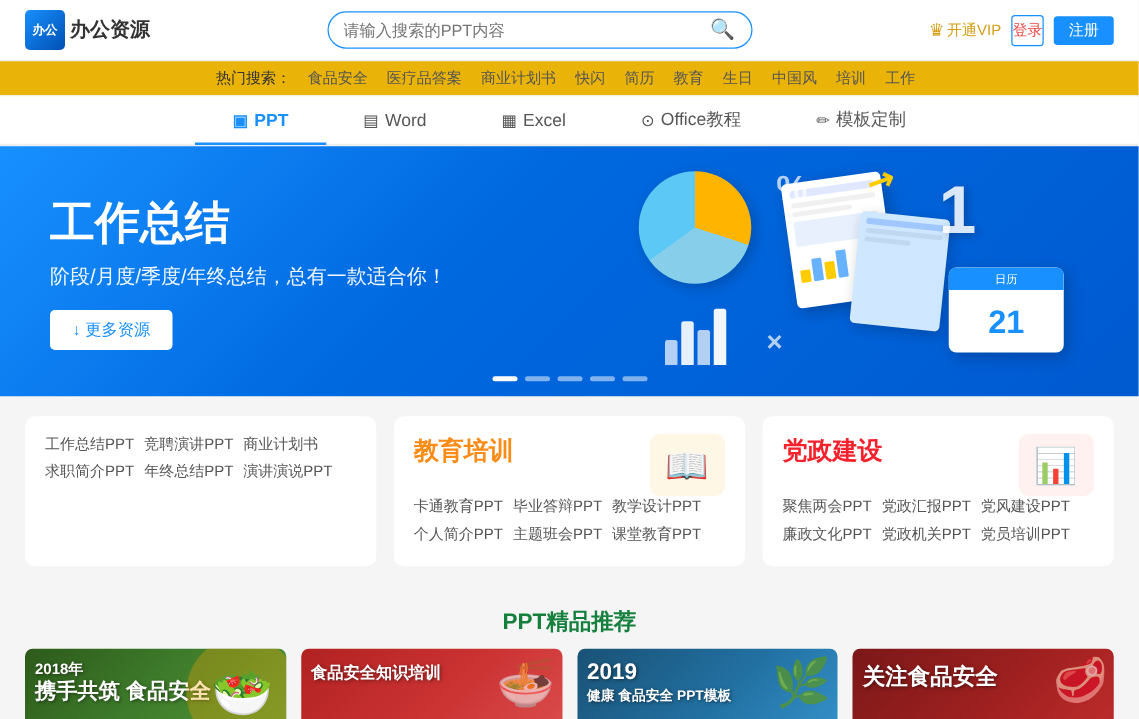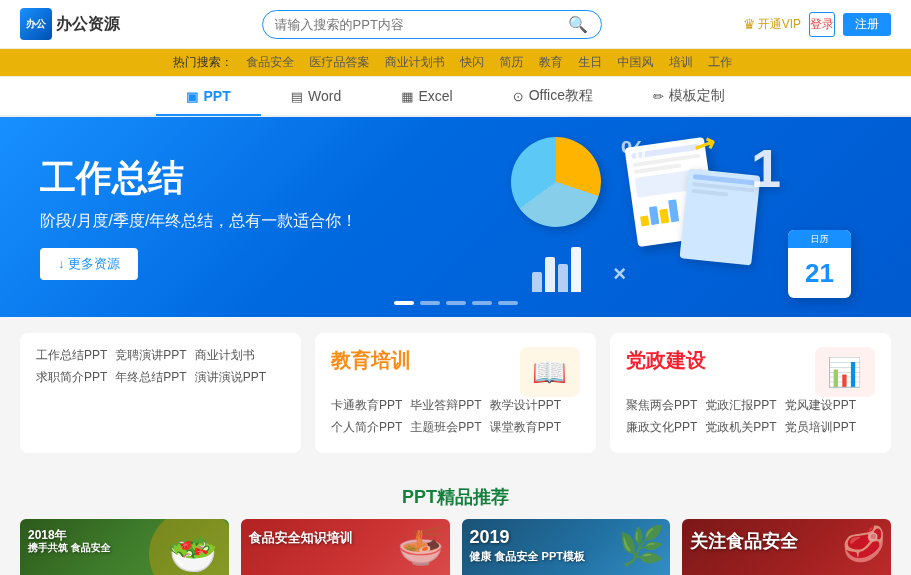--- a/index.html
+++ b/index.html
@@ -147,21 +147,21 @@
     <div style="position:absolute; right:155px; top:55px; width:72px; height:90px; background:#d0e8ff; border-radius:4px; transform:rotate(6deg); box-shadow:2px 3px 10px rgba(0,0,0,0.2); padding:5px;">
       <div style="height:5px; background:#a0c8ff; border-radius:2px; margin-bottom:3px;"></div>
       <div style="height:4px; background:#c0d8f0; border-radius:2px; margin-bottom:3px;"></div>
       <div style="height:4px; background:#c0d8f0; border-radius:2px; margin-bottom:3px; width:60%;"></div>
     </div>
 
     <div style="position:absolute; right:195px; top:12px; font-size:26px; color:#ffcc00; font-weight:bold; transform:rotate(25deg);">↗</div>
 
     <div style="position:absolute; right:130px; top:20px; font-size:54px; font-weight:bold; color:white; opacity:0.85; text-shadow: 2px 2px 8px rgba(0,0,0,0.3);">1</div>
 
-    <div style="position:absolute; right:60px; bottom:19px; width:63px; height:68px; background:white; border-radius:6px; box-shadow:3px 4px 12px rgba(0,0,0,0.2); display:flex; flex-direction:column; overflow:hidden;">
+    <div style="position:absolute; right:60px; bottom:35px; width:92px; height:68px; background:white; border-radius:6px; box-shadow:3px 4px 12px rgba(0,0,0,0.2); display:flex; flex-direction:column; overflow:hidden;">
       <div style="background:#1890ff; height:18px; display:flex; align-items:center; justify-content:center; color:white; font-size:9px;">日历</div>
       <div style="flex:1; display:flex; align-items:center; justify-content:center; font-size:26px; font-weight:bold; color:#1890ff;">21</div>
     </div>
 
     <div style="position:absolute; right:330px; bottom:25px; display:flex; align-items:flex-end; gap:3px; height:50px;">
       <div style="width:10px; height:20px; background:rgba(255,255,255,0.7); border-radius:2px 2px 0 0;"></div>
       <div style="width:10px; height:35px; background:rgba(255,255,255,0.9); border-radius:2px 2px 0 0;"></div>
       <div style="width:10px; height:28px; background:rgba(255,255,255,0.7); border-radius:2px 2px 0 0;"></div>
       <div style="width:10px; height:45px; background:rgba(255,255,255,0.95); border-radius:2px 2px 0 0;"></div>
     </div>
@@ -245,21 +245,21 @@
 </div>
 
 <div class="section-title">
   <span>PPT精品推荐</span>
 </div>
 
 <div class="ppt-grid">
 
   <div class="ppt-card" style="background: linear-gradient(135deg, #2d5a1b 0%, #3d7a2a 40%, #5a9e3a 100%); position:relative; overflow:hidden;">
     <div style="position:absolute; top:8px; left:8px; color:white; font-size:12px; font-weight:bold; text-shadow:1px 1px 3px rgba(0,0,0,0.5);">2018年</div>
-    <div style="position:absolute; top:22px; left:8px; color:white; font-size:10px; font-weight:bold; text-shadow:1px 1px 3px rgba(0,0,0,0.5);">携手共筑 食品安全</div>
+    <div style="position:absolute; top:22px; left:8px; color:white; font-size:17px; font-weight:bold; text-shadow:1px 1px 3px rgba(0,0,0,0.5);">携手共筑 食品安全</div>
 
     <div style="position:absolute; right:-10px; top:-10px; width:90px; height:90px; border-radius:50%; background:rgba(255,165,0,0.3); display:flex; align-items:center; justify-content:center; font-size:40px;">🥗</div>
   </div>
 
   <div class="ppt-card" style="background: linear-gradient(135deg, #b22222 0%, #cc3333 50%, #e05555 100%); position:relative; overflow:hidden;">
     <div style="position:absolute; top:10px; left:8px; color:white; font-size:13px; font-weight:bold; text-shadow:1px 1px 3px rgba(0,0,0,0.5);">食品安全知识培训</div>
     <div style="position:absolute; right:5px; top:5px; font-size:38px; opacity:0.6;">🍜</div>
   </div>
 
   <div class="ppt-card" style="background: linear-gradient(135deg, #1a5276 0%, #2271a3 50%, #3a9bd5 100%); position:relative; overflow:hidden;">

